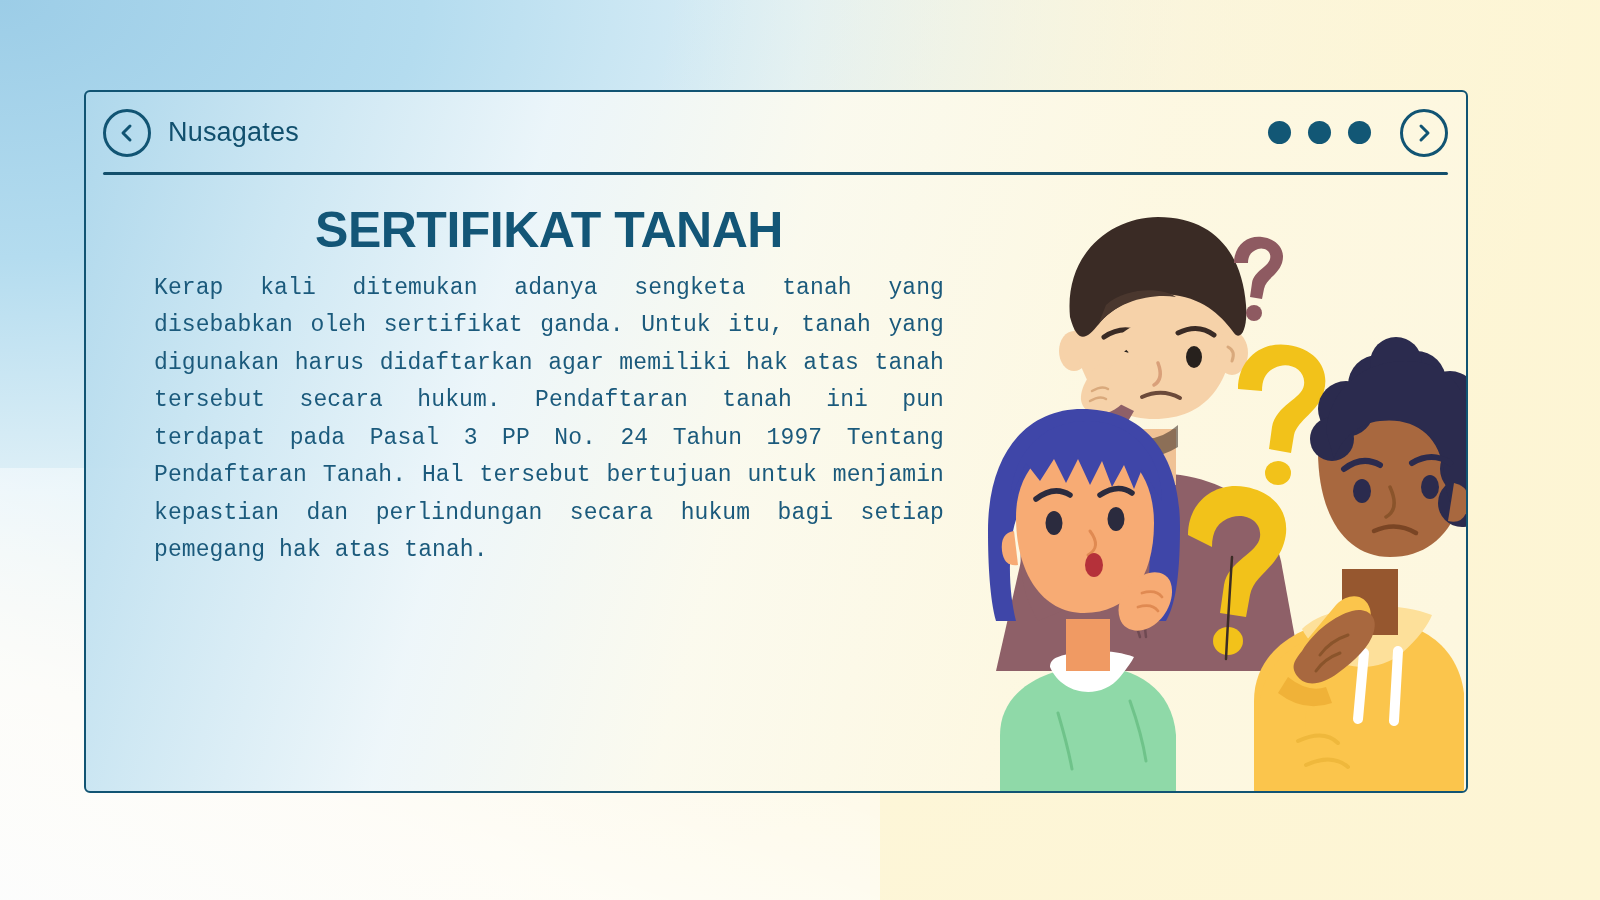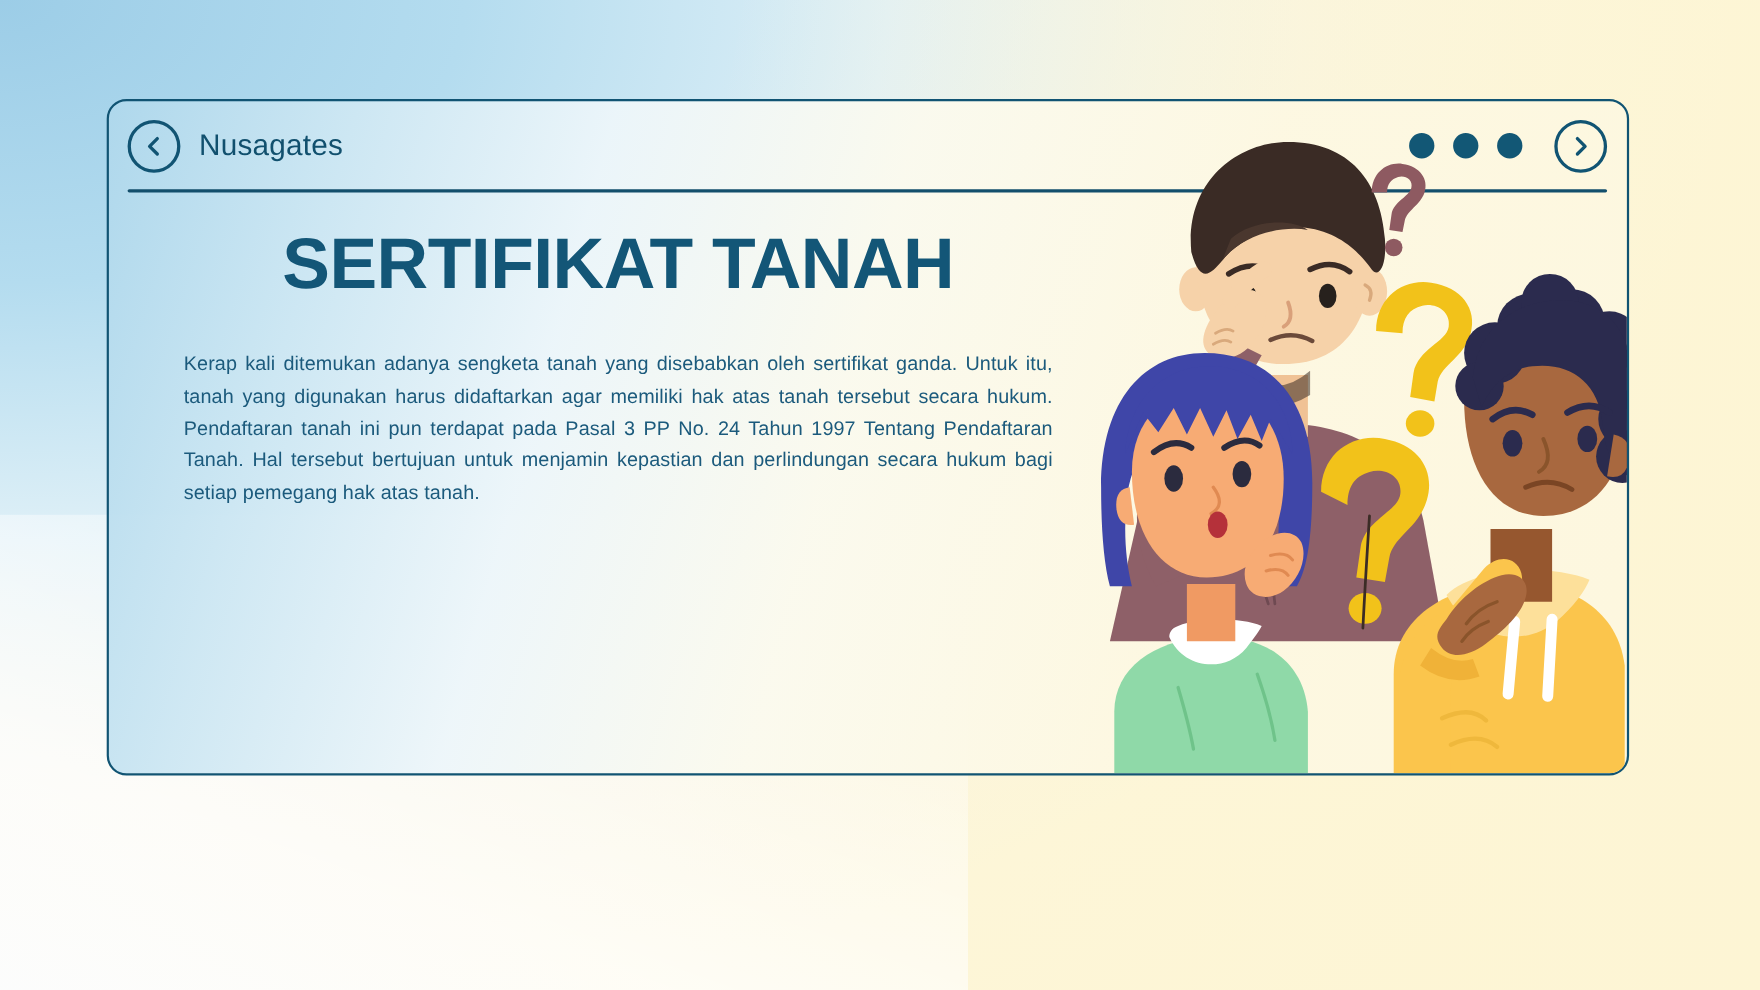--- a/index.html
+++ b/index.html
@@ -21,24 +21,24 @@
   }
   .bg-cool-bottom {
     position:absolute; left:0; bottom:0; width:55%; height:48%;
     background:linear-gradient(200deg, rgba(255,255,255,0.0) 0%, rgba(255,255,255,0.75) 70%, rgba(252,253,254,0.95) 100%);
     pointer-events:none;
   }
 
   
   .card {
     position:absolute;
-    left:97px; top:90px;
-    width:1384px; height:615px;
+    left:84px; top:90px;
+    width:1384px; height:703px;
     border:2.5px solid #115473;
-    border-radius:18px;
+    border-radius:6px;
     background:
       linear-gradient(105deg, rgba(175,216,236,0.95) 0%, rgba(205,231,243,0.95) 14%, rgba(237,246,250,0.95) 30%, rgba(251,250,238,0.95) 48%, rgba(253,248,226,0.95) 70%, rgba(253,247,223,0.97) 100%);
     overflow:hidden;
   }
 
   
   .card-header {
     position:absolute; left:0; top:0; width:100%; height:82px;
   }
   .nav-circle {
@@ -82,37 +82,38 @@
     border-radius:2px;
   }
 
   
   .content {
     position:absolute;
     left:68px; top:104px;
     width:790px;
   }
   .title {
-    font-size:65px;
+    font-size:50px;
     line-height:1.36;
     font-weight:700;
     color:#135677;
     text-align:center;
     letter-spacing:-0.5px;
   }
   .title .ln { display:block; }
 
   .body-text {
-    margin-top:32px;
-    font-size:18px;
+    margin-top:6px;
+    font-size:23px;
     line-height:1.63;
     color:#1b5a7c;
     text-align:justify;
     text-justify:inter-word;
     letter-spacing:0.1px;
+    font-family:Liberation Mono, monospace;
   }
 
   
   .illustration {
     position:absolute;
     right:0px; bottom:0px;
     width:500px; height:590px;
   }
   .illustration svg { display:block; width:100%; height:100%; }
 </style>

